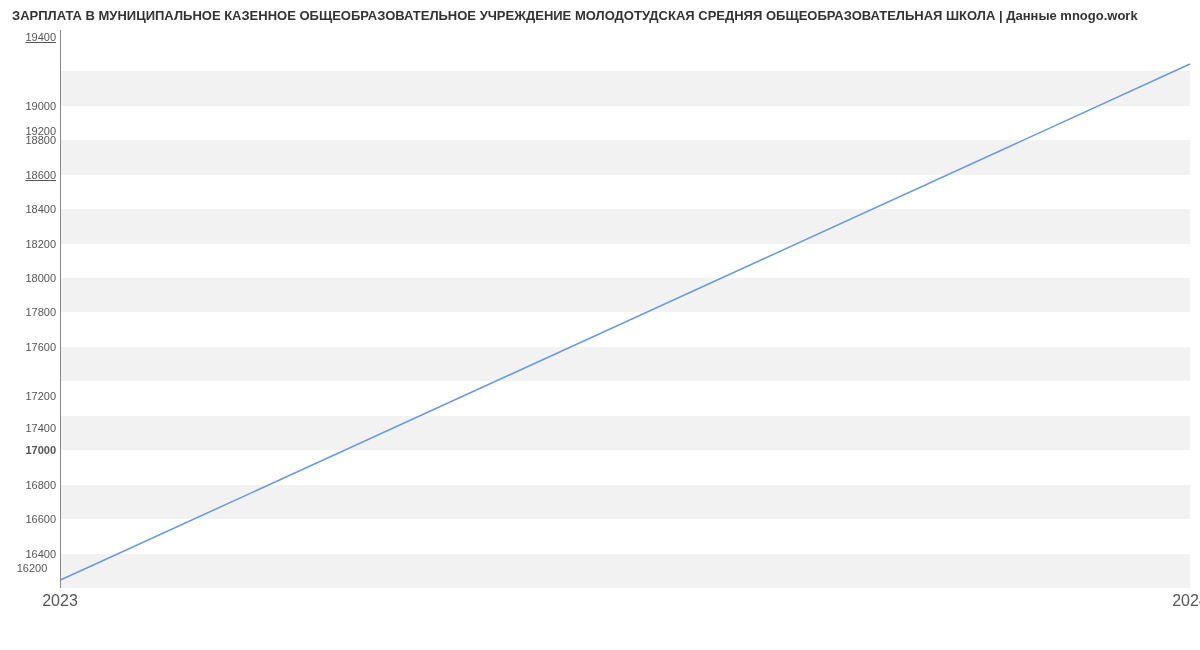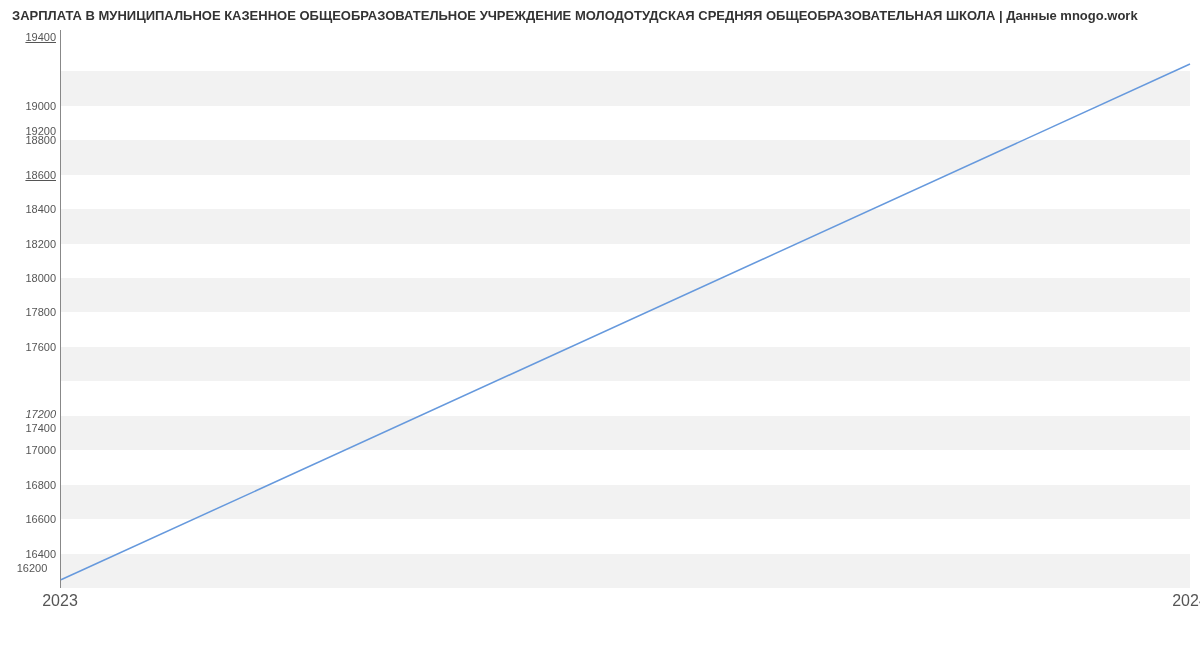--- a/index.html
+++ b/index.html
@@ -29,22 +29,22 @@
       <div class="grid-band" style="top: 454.667px; height: 34.4444px;"></div>
       <div class="grid-band" style="top: 523.556px; height: 34.4444px;"></div>
     <svg class="line-svg" viewBox="0 0 1130 558" preserveAspectRatio="none">
       <polyline class="data-line" id="chart-line" points="0,550.7666666666667 1130,34.10000000000002"></polyline>
     </svg>
   </div>
 <div class="y-tick-label" style="top: 540px; text-align: center;">16200</div>
     <div class="y-tick-label" style="top: 525.556px;">16400</div>
     <div class="y-tick-label" style="top: 491.111px;">16600</div>
     <div class="y-tick-label" style="top: 456.667px;">16800</div>
-    <div class="y-tick-label" style="top: 422.222px;">17000</div>
-    <div class="y-tick-label" style="top: 386px; font-style: italic;">17200</div>
+    <div class="y-tick-label" style="top: 422.222px; font-weight: bold;">17000</div>
+    <div class="y-tick-label" style="top: 368px;">17200</div>
     <div class="y-tick-label" style="top: 354px; margin-top: 46px;">17400</div>
     <div class="y-tick-label" style="top: 318.889px;">17600</div>
     <div class="y-tick-label" style="top: 284.444px;">17800</div>
     <div class="y-tick-label" style="top: 250px;">18000</div>
     <div class="y-tick-label" style="top: 215.556px;">18200</div>
     <div class="y-tick-label" style="top: 181.111px;">18400</div>
     <div class="y-tick-label" style="top: 146.667px; text-decoration: underline;">18600</div>
     <div class="y-tick-label" style="top: 112.222px;">18800</div>
     <div class="y-tick-label" style="top: 77.7778px;">19000</div>
     <div class="y-tick-label" style="top: 59px; margin-top: 44px;">19200</div>

